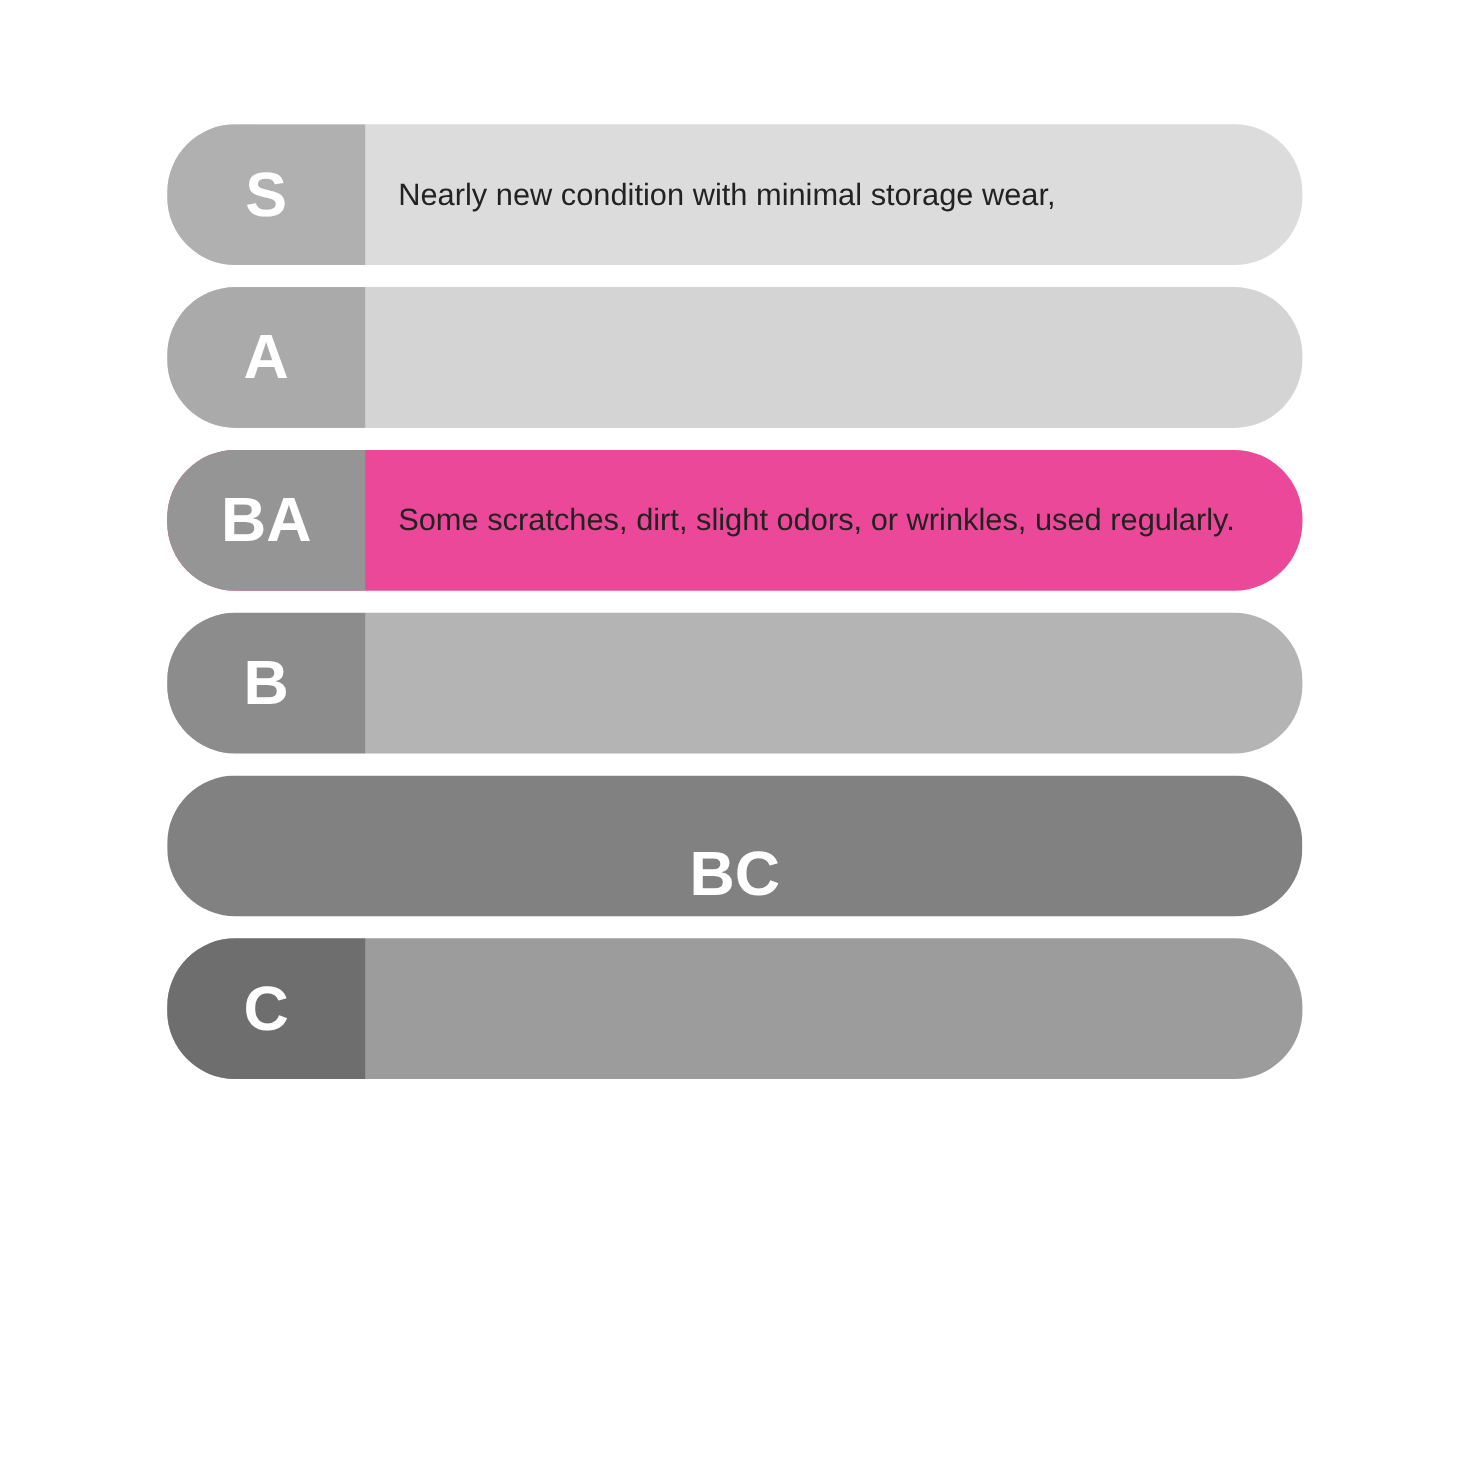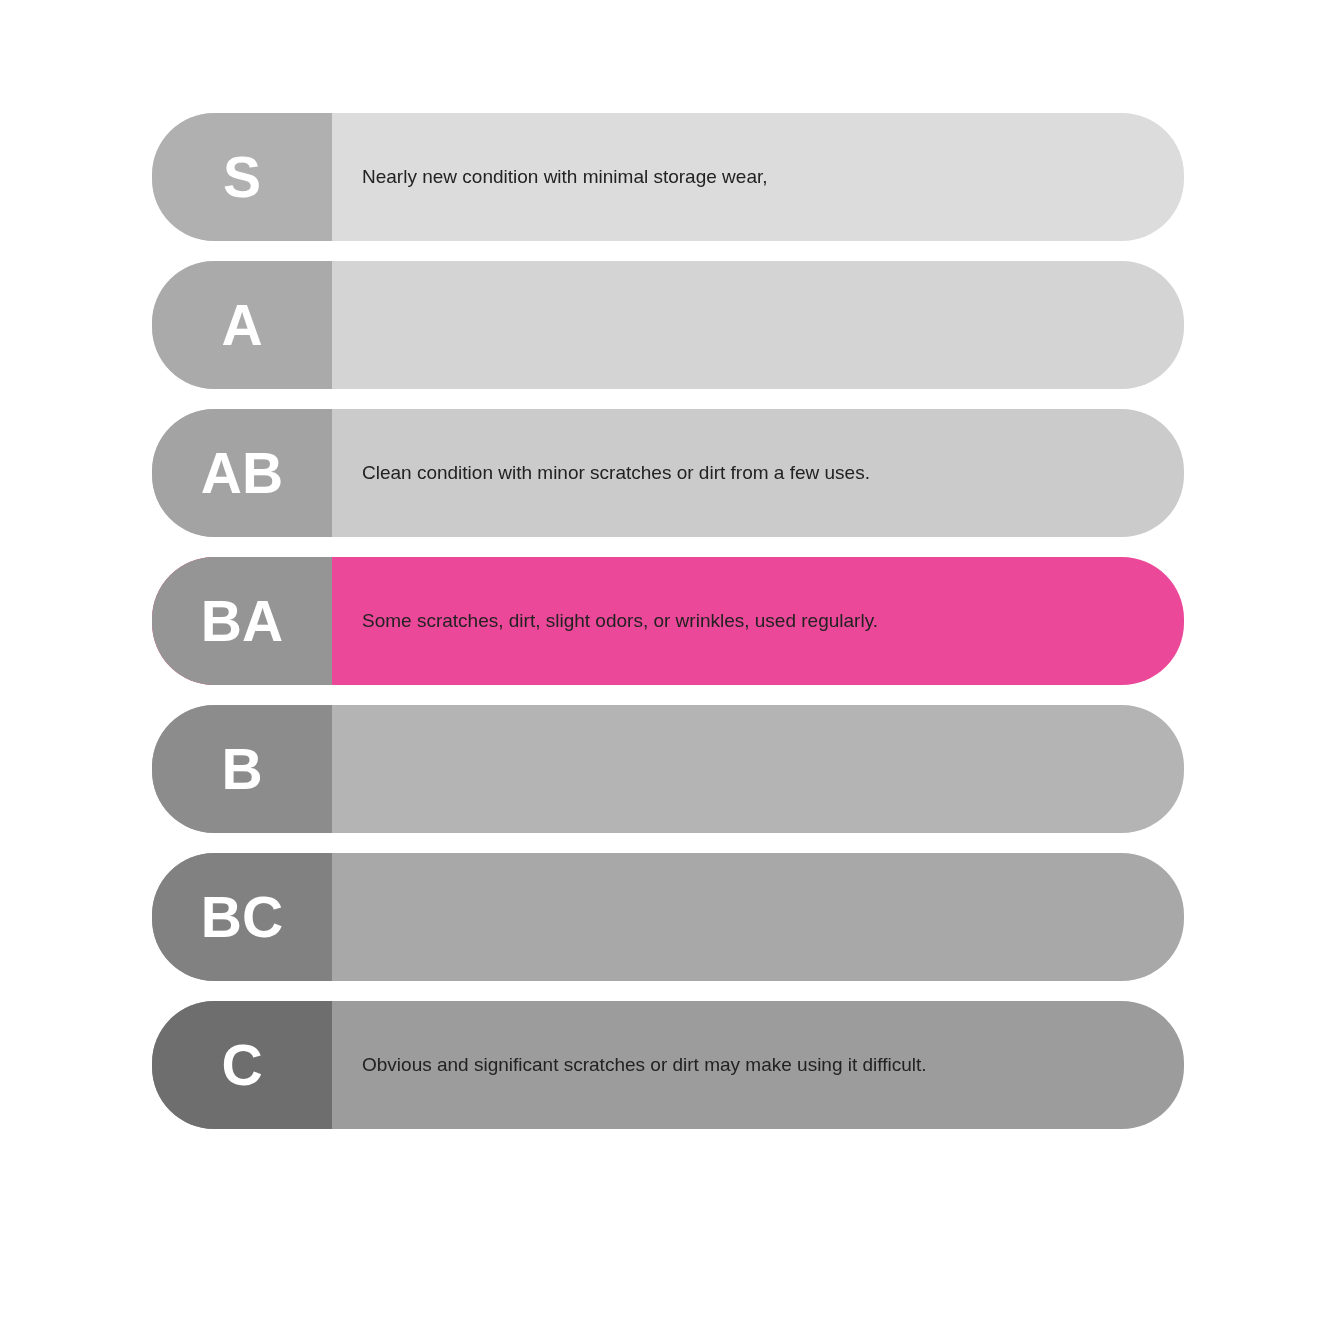--- a/index.html
+++ b/index.html
@@ -39,21 +39,21 @@
     letter-spacing: 0px;
     line-height: 1;
   }
   .rank-desc {
     flex: 1 1 auto;
     display: flex;
     align-items: center;
     padding-left: 30px;
     padding-right: 26px;
     color: #222222;
-    font-size: 19px;
+    font-size: 28px;
     line-height: 1.38;
     font-family: "Liberation Sans", sans-serif;
     text-align: right;
   }
   .rank-desc span {
     display: block;
   }
 </style>
 </head>
 <body>
@@ -61,37 +61,28 @@
 <div class="chart">
     <div class="rank-row" style="background: rgb(220, 220, 220);">
       <div class="rank-badge" style="background: rgb(176, 176, 176);">S</div>
       <div class="rank-desc">
         <span>Nearly new condition with minimal storage wear,</span>
       </div>
     </div>
     <div class="rank-row" style="background: rgb(212, 212, 212);">
       <div class="rank-badge" style="background: rgb(170, 170, 170);">A</div>
     </div>
-    <div class="rank-row" style="background: rgb(203, 203, 203);">
-      <div class="rank-badge" style="background: rgb(163, 163, 163);">AB</div>
-      <div class="rank-desc">
-        <span>Clean condition with minor scratches or dirt from a few uses.</span>
-      </div>
-    </div>
     <div class="rank-row" style="background: #ec4899;">
       <div class="rank-badge" style="background: rgb(149, 149, 149);">BA</div>
       <div class="rank-desc">
         <span>Some scratches, dirt, slight odors, or wrinkles, used regularly.</span>
       </div>
     </div>
     <div class="rank-row" style="background: rgb(180, 180, 180);">
       <div class="rank-badge" style="background: rgb(140, 140, 140);">B</div>
     </div>
-    <div class="rank-row" style="background: rgb(168, 168, 168);">
+    <div class="rank-row" style="background: rgb(168, 168, 168); flex-direction: column;">
       <div class="rank-badge" style="background: rgb(129, 129, 129);">BC</div>
     </div>
     <div class="rank-row" style="background: rgb(156, 156, 156);">
       <div class="rank-badge" style="background: rgb(110, 110, 110);">C</div>
-      <div class="rank-desc">
-        <span>Obvious and significant scratches or dirt may make using it difficult.</span>
-      </div>
     </div>
   </div>
 
 </body></html>

